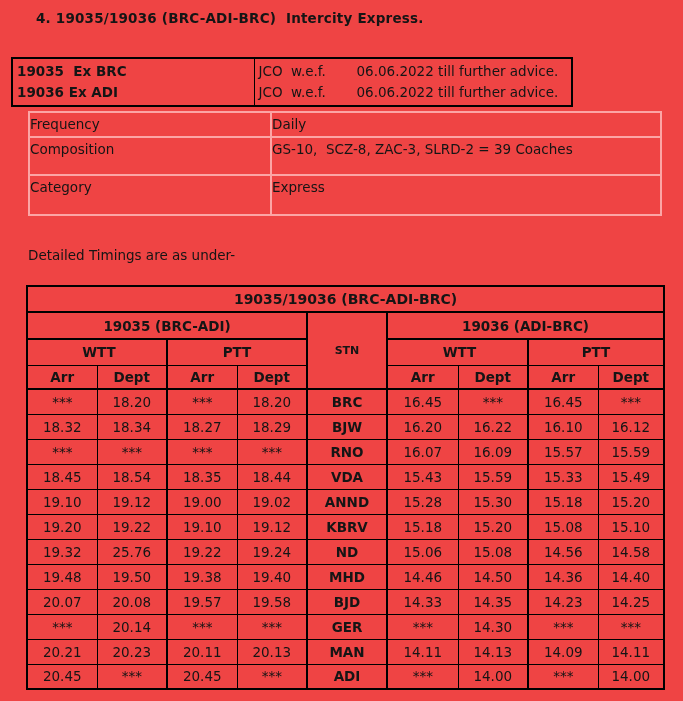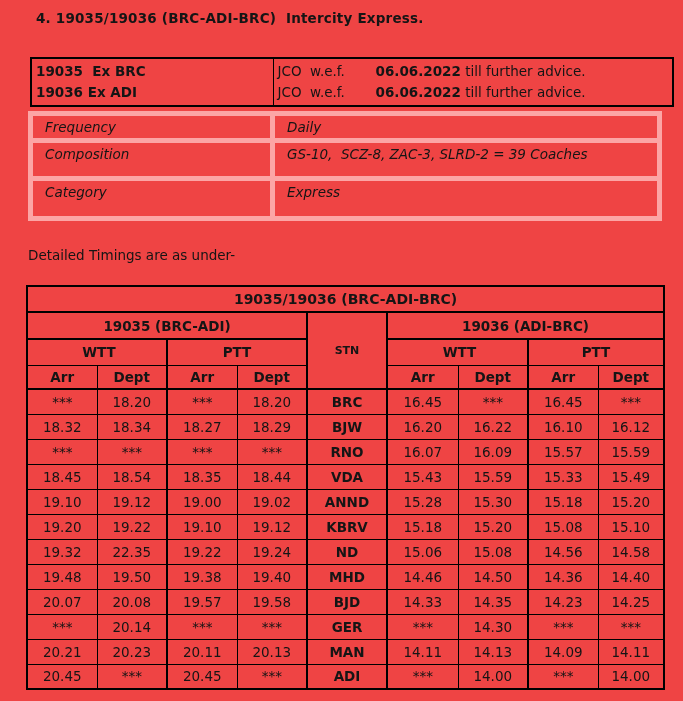--- a/index.html
+++ b/index.html
@@ -17,35 +17,35 @@
   .heading {
     position: absolute; left: 36px; top: 10px;
     font-weight: bold; font-size: 13.5px; letter-spacing: 0.2px;
   }
 
   table { border-collapse: collapse; table-layout: fixed; }
   td, th { overflow: hidden; }
 
   
   .t1 {
-    position: absolute; left: 30px; top: 57px; width: 644px;
+    position: absolute; left: 11px; top: 57px; width: 562px;
     border: 2px solid #000;
   }
   .t1 td { border: 1px solid #000; vertical-align: middle; padding: 2px 4px; }
   .t1 .c-left { width: 242px; font-weight: bold; }
   .t1 .line { line-height: 21px; }
   .t1 .jco { display: inline-block; min-width: 98px; }
-  .t1 .date { font-weight: bold; }
+  .t1 .date { font-weight: normal; }
 
   
   .t2 {
     position: absolute; left: 28px; top: 111px; width: 634px;
     border: 2px solid #000;
   }
-  .t2 td { border: 5px solid #fca5a5; vertical-align: top; padding: 2px 12px; line-height: 18px; font-style: italic; }
+  .t2 td { border: 2px solid #fca5a5; vertical-align: top; padding: 2px 0; line-height: 18px; }
   .t2 .c-left { width: 242px; }
   .t2 tr.r1 { height: 25px; }
   .t2 tr.r2 { height: 22px; }
   .t2 tr.r3 { height: 38px; }
   .t2 tr.r4 { height: 40px; border-radius: 16px; }
   .t2 .bold { font-weight: bold; }
 
   .note { position: absolute; left: 28px; top: 247px; font-size: 13.5px; }
 
   
@@ -218,21 +218,21 @@
           <td>19.10</td>
           <td>19.12</td>
           <td>KBRV</td>
           <td>15.18</td>
           <td>15.20</td>
           <td>15.08</td>
           <td>15.10</td>
         </tr>
         <tr>
           <td>19.32</td>
-          <td>22.35</td>
+          <td>25.76</td>
           <td>19.22</td>
           <td>19.24</td>
           <td>ND</td>
           <td>15.06</td>
           <td>15.08</td>
           <td>14.56</td>
           <td>14.58</td>
         </tr>
         <tr>
           <td>19.48</td>

